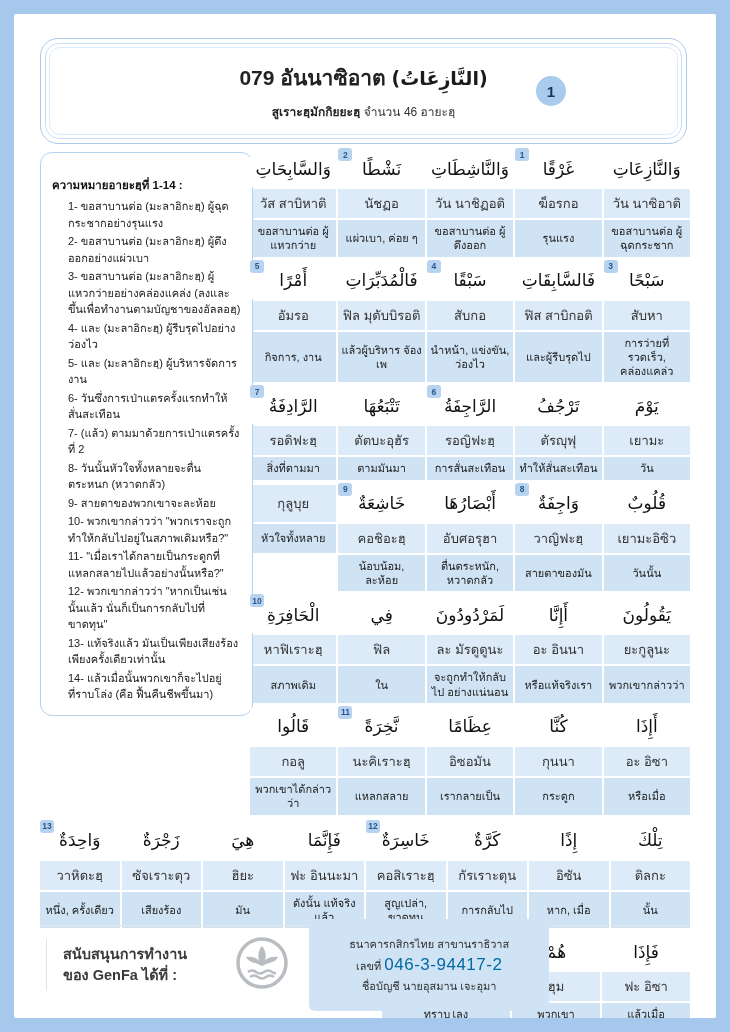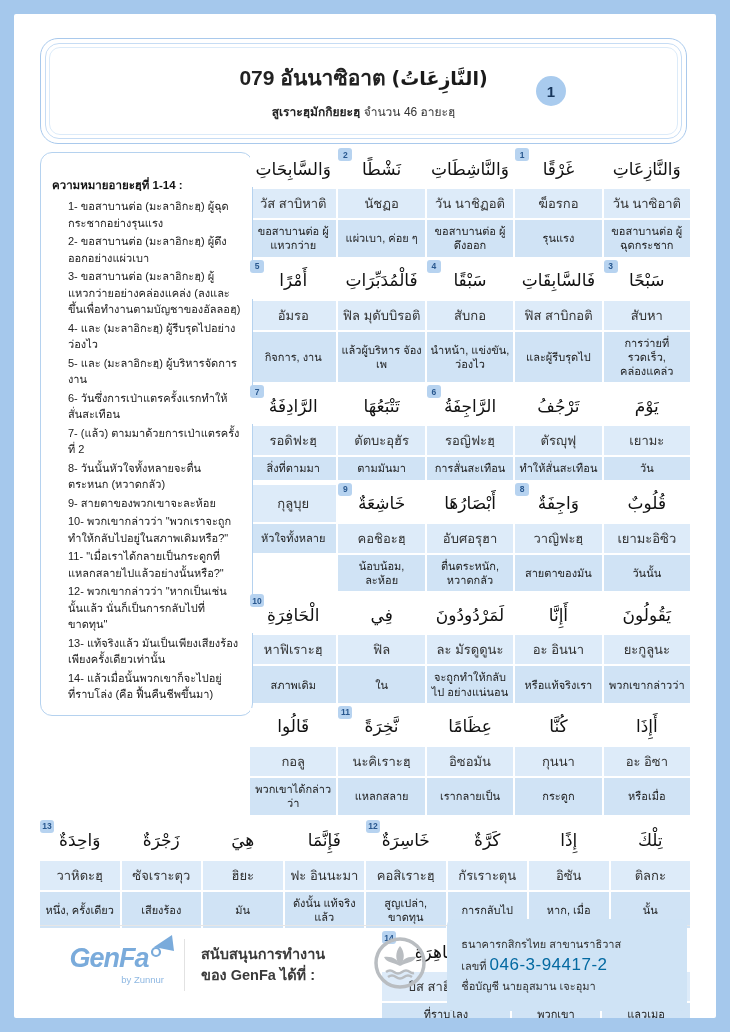--- a/index.html
+++ b/index.html
@@ -78,21 +78,21 @@
   }
   .genfa{width:138px;position:relative;text-align:center;}
   .genfa-name{font-size:27px;font-weight:bold;font-style:italic;color:#7aabdb;letter-spacing:-1px;line-height:1;}
   .genfa-by{font-size:9.5px;color:#8fb8e2;text-align:right;margin-top:2px;padding-right:14px;}
   .genfa-flag{position:absolute;right:4px;top:-10px;}
   .footer-div{width:1px;height:52px;background:#e2e2e2;margin:0 16px 0 6px;}
   .support-text{font-size:14.5px;font-weight:bold;color:#3a3a3a;line-height:1.45;}
   .bank-logo{margin-left:48px;margin-right:20px;}
   .bank-box{
     background:#cfe3f5;border-radius:6px;padding:16px 14px;min-width:212px;
-    text-align:left;color:#222;
+    text-align:center;color:#222;
   }
   .bank-line1{font-size:11px;color:#333;}
   .bank-line2{font-size:11px;color:#333;margin-top:2px;}
   .bank-line2 .acct{font-size:17px;font-weight:normal;color:#0369a1;letter-spacing:0.5px;}
   .bank-line3{font-size:11px;color:#333;margin-top:2px;}
 </style>
 </head>
 <body>
 
 <div class="page">
@@ -270,30 +270,20 @@
         <div class="c-t">ฟะ อิซา</div>
         <div class="c-t">ฮุม</div>
         <div class="c-t">บิส สาฮิเราะฮฺ</div>
         <div class="c-m">แล้วเมื่อ</div>
         <div class="c-m">พวกเขา</div>
         <div class="c-m">ที่ราบโล่ง</div>
       </div>
   </div>
 
   <div class="footer">
-    <div class="genfa">
-      <div class="genfa-name">GenFa</div>
-      <span class="genfa-flag">
-        <svg width="26" height="24" viewBox="0 0 26 24">
-          <polygon points="6,12 24,0 26,16" fill="#7aabdb"></polygon>
-          <circle cx="8" cy="17" r="4" fill="none" stroke="#7aabdb" stroke-width="2.2"></circle>
-        </svg>
-      </span>
-      <div class="genfa-by">by Zunnur</div>
-    </div>
     <div class="footer-div"></div>
     <div class="support-text">
       <div>สนับสนุนการทำงาน</div>
       <div>ของ GenFa ได้ที่ :</div>
     </div>
     <div class="bank-logo">
       <svg width="54" height="54" viewBox="0 0 54 54">
         <circle cx="27" cy="27" r="24" fill="none" stroke="#b9bdc1" stroke-width="3.5"></circle>
         <path d="M27 10 C22 16 22 24 27 30 C32 24 32 16 27 10 Z" fill="#b9bdc1"></path>
         <path d="M27 30 C20 26 14 27 11 21 C19 20 25 23 27 30 Z" fill="#b9bdc1"></path>

